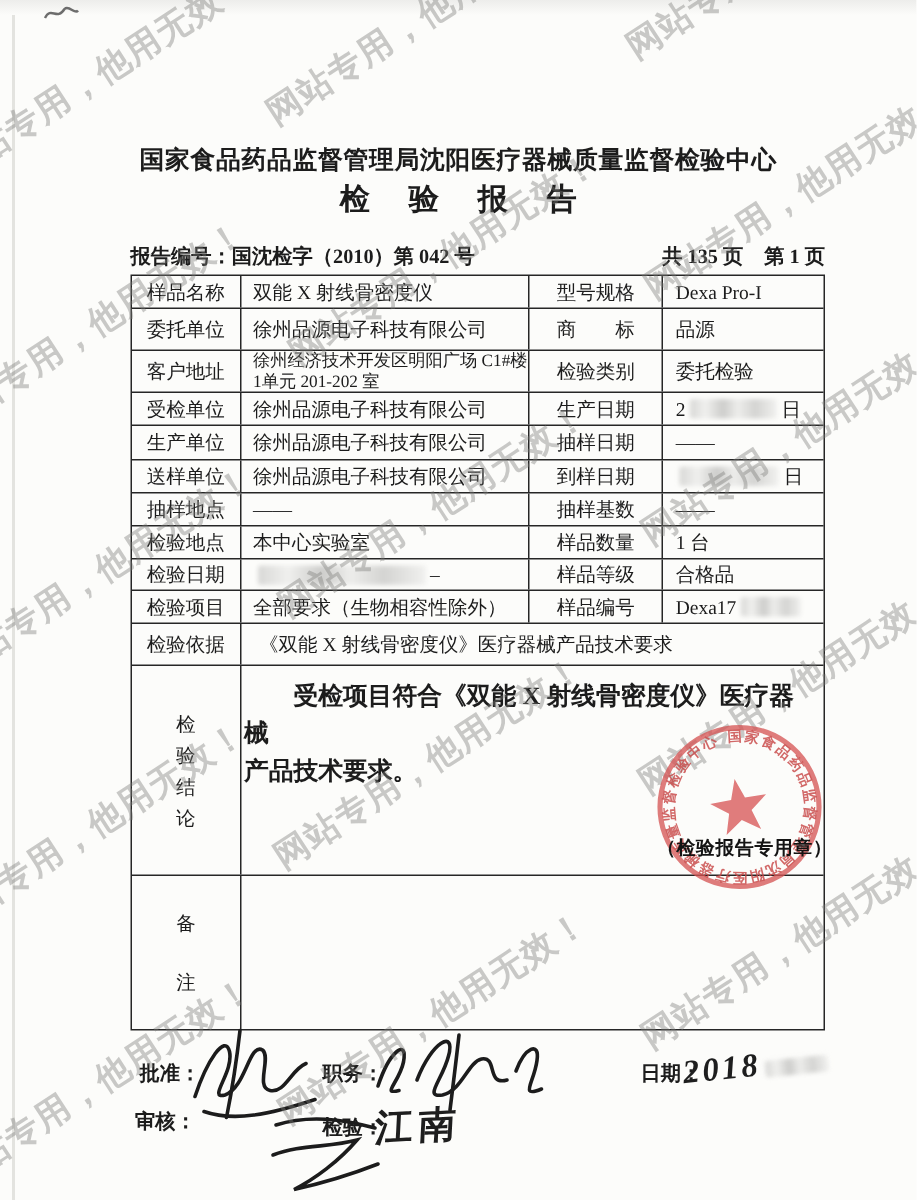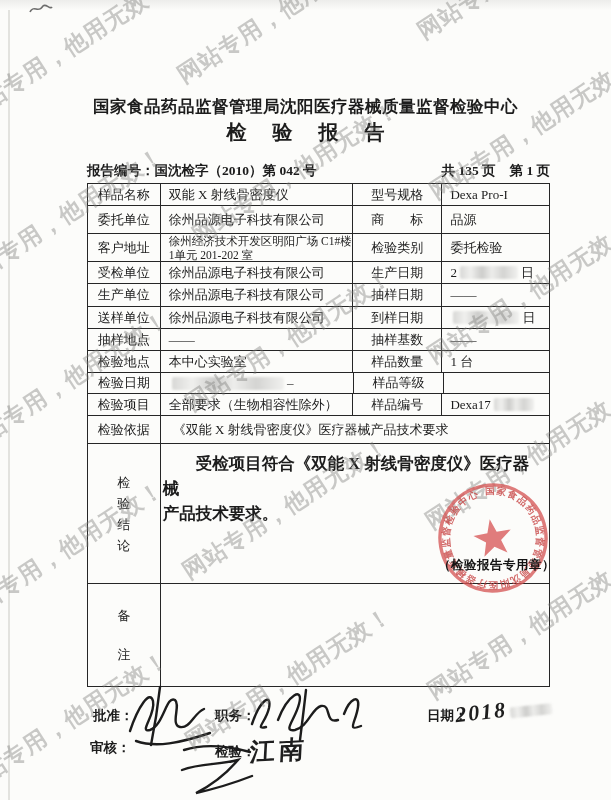--- a/index.html
+++ b/index.html
@@ -158,20 +158,21 @@
       <div class="c val2">1 台</div>
     </div>
 
     <div class="row" style="height:21px">
       <div class="c lab">检验日期</div>
       <div class="c val1">
           <span class="blur" style="width:112px"></span>
           <span>–</span>
         </div>
       <div class="c lab2">样品等级</div>
+      <div class="c val2">合格品</div>
     </div>
 
     <div class="row" style="height:22px">
       <div class="c lab">检验项目</div>
       <div class="c val1">全部要求（生物相容性除外）</div>
       <div class="c lab2">样品编号</div>
       <div class="c val2">
           <span>Dexa17</span>
           <span class="blur" style="width:40px"></span>
         </div>

